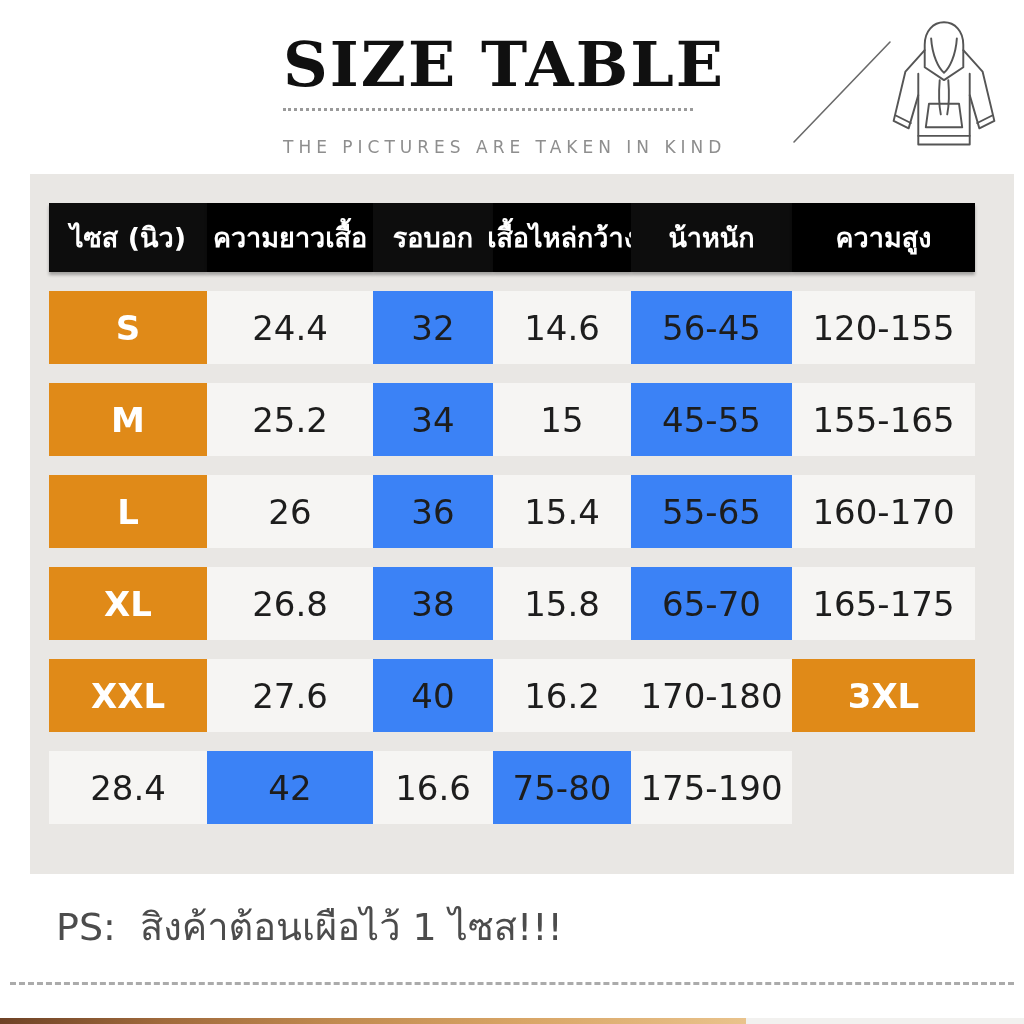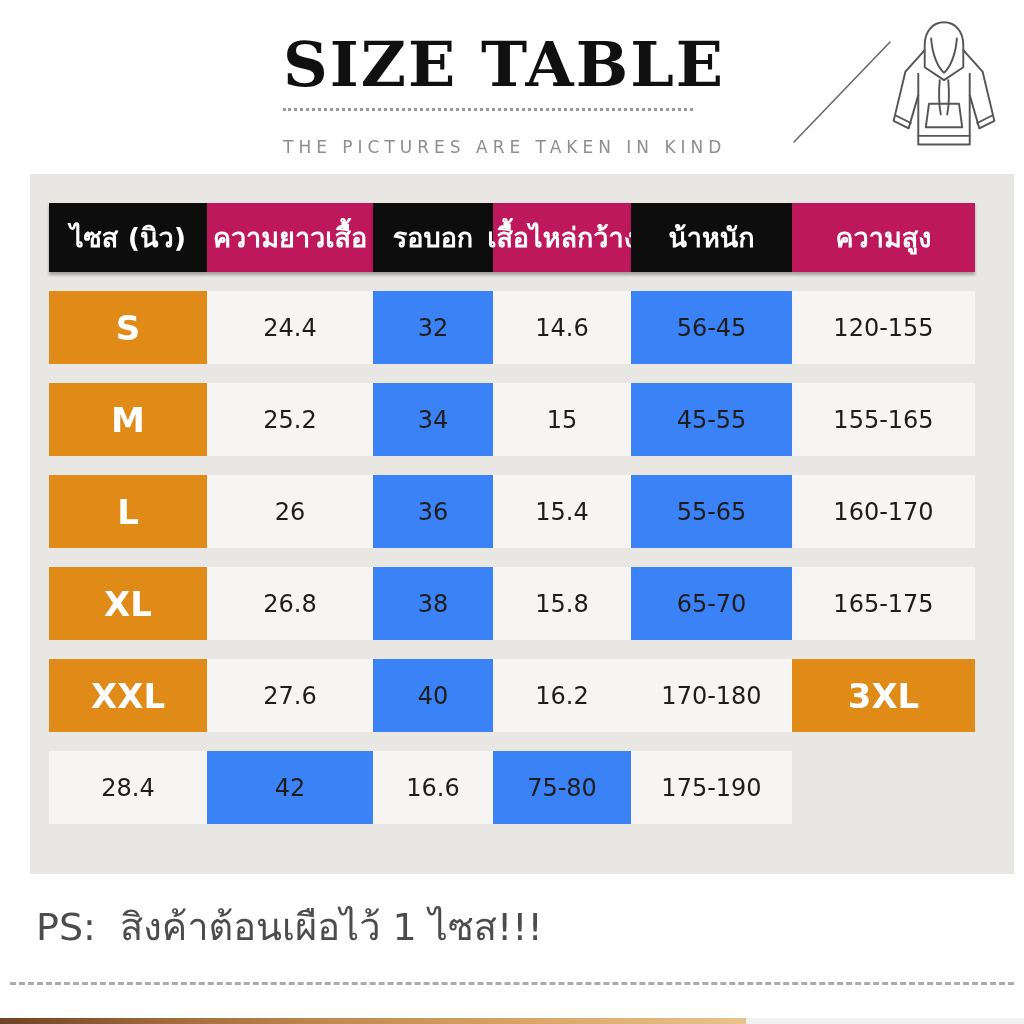--- a/index.html
+++ b/index.html
@@ -18,28 +18,28 @@
 
   
   .panel { position:absolute; left:30px; top:174px; width:984px; height:700px; background:#e9e7e4; }
   .size-grid { position:absolute; left:19px; top:29px;
     display:grid;
     grid-template-columns:158px 166px 120px 138px 161px 183px;
     grid-template-rows:69px repeat(6, 73px);
     row-gap:19px; column-gap:0; }
   .hcell { display:flex; align-items:center; justify-content:center; color:#ffffff; font-weight:700; font-size:27px; box-shadow:0 3px 3px rgba(0,0,0,0.30); white-space:nowrap; }
   .hcell.black { background:#0d0d0d; }
-  .hcell.orange { background:#be185d; }
+  .hcell.orange { background:#000000; }
   .scell { display:flex; align-items:center; justify-content:center; background:#e08a18; color:#ffffff; font-weight:700; font-size:34px; }
-  .cell { display:flex; align-items:center; justify-content:center; font-size:24px; color:#1d1d1d; }
+  .cell { display:flex; align-items:center; justify-content:center; font-size:34px; color:#1d1d1d; }
   .cell.light { background:#f6f5f3; }
   .cell.gray { background:#3b82f6; }
 
   
-  .ps-note { position:absolute; left:36px; top:896px; font-size:38px; color:#4c4c4c; white-space:pre; }
+  .ps-note { position:absolute; left:56px; top:896px; font-size:38px; color:#4c4c4c; white-space:pre; }
   .bottom-dashes { position:absolute; left:10px; top:982px; width:1004px; border-top:3px dashed #ababab; height:0; }
   .bottom-strip { position:absolute; left:0; bottom:0; width:746px; height:6px;
     background:linear-gradient(90deg,#6e4226 0%,#a06a3c 22%,#c08a50 45%,#d8a566 70%,#e9c38c 100%); }
   .bottom-strip-right { position:absolute; left:746px; bottom:0; width:278px; height:6px; background:#f2f1ef; }
 </style>
 </head>
 <body>
 
 <div class="title-block">
   <div class="main-title">SIZE TABLE</div>

